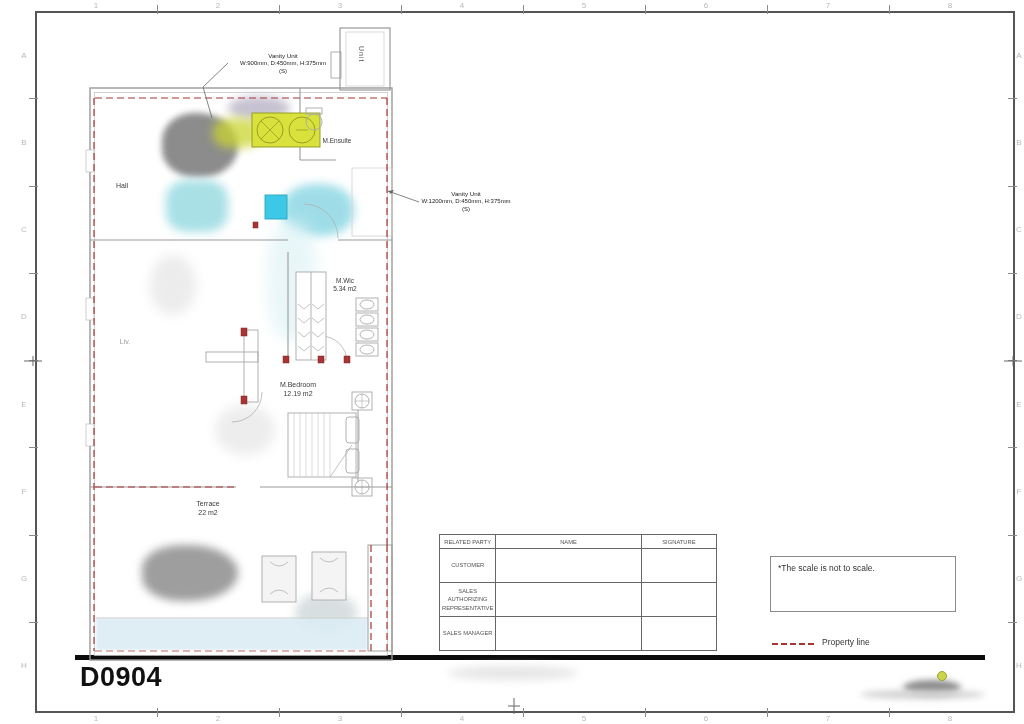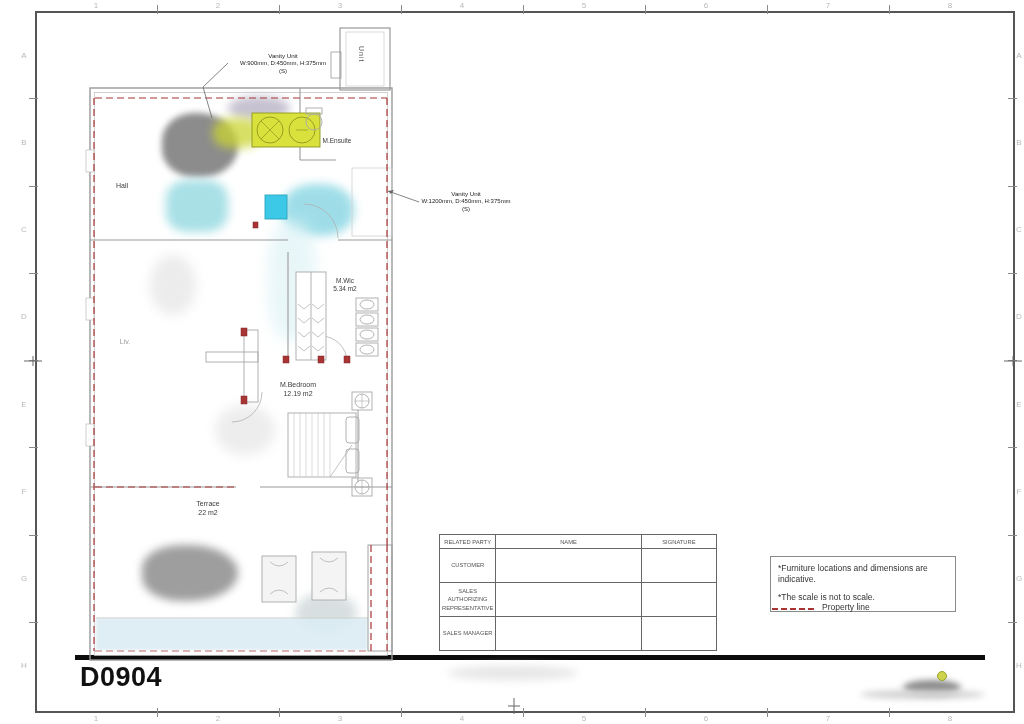--- a/index.html
+++ b/index.html
@@ -45,21 +45,21 @@
   #sig-table td.party{width:51px;height:31px;line-height:1.4;}
   #sig-table td.name-cell{width:150px;}
   #sig-table td.sig-cell{width:73px;}
 
   
   #notes-box{left:770px;top:556px;width:186px;height:56px;border:1px solid #8a8a8a;
       font-size:8.5px;color:#333;padding:6px 7px;box-sizing:border-box;line-height:1.3;}
   #notes-box .note{margin-bottom:7px;}
 
   
-  #legend{left:772px;top:602px;width:200px;height:14px;}
+  #legend{left:772px;top:637px;width:200px;height:14px;}
   #legend .dash-swatch{position:absolute;left:0;top:6px;width:42px;border-top:2px dashed var(--c-prop);}
   #legend .legend-label{position:absolute;left:50px;top:0;font-size:8.5px;color:#333;}
 
   
   #title-rule{left:75px;top:655px;width:910px;height:5px;background:#0c0c0c;}
   #sheet-title{left:80px;top:662px;font-size:27px;font-weight:bold;color:#111;letter-spacing:.5px;}
 
   svg{position:absolute;left:0;top:0;}
   .z1{z-index:1}.z2{z-index:2}.z3{z-index:3}
 </style>
@@ -306,21 +306,20 @@
       </tr>
       <tr>
         <td class="party">SALES MANAGER</td>
         <td class="name-cell"></td>
         <td class="sig-cell"></td>
       </tr>
     </tbody>
 </table>
 
 <div id="notes-box" class="abs">
-    <div class="note">*Furniture locations and dimensions are indicative.</div>
     <div class="note">*The scale is not to scale.</div>
   </div>
 
 <div id="legend" class="abs">
   <div class="dash-swatch"></div>
   <div class="legend-label">Property line</div>
 </div>
 
 <div id="title-rule" class="abs"></div>
 <div id="sheet-title" class="abs">D0904</div>

